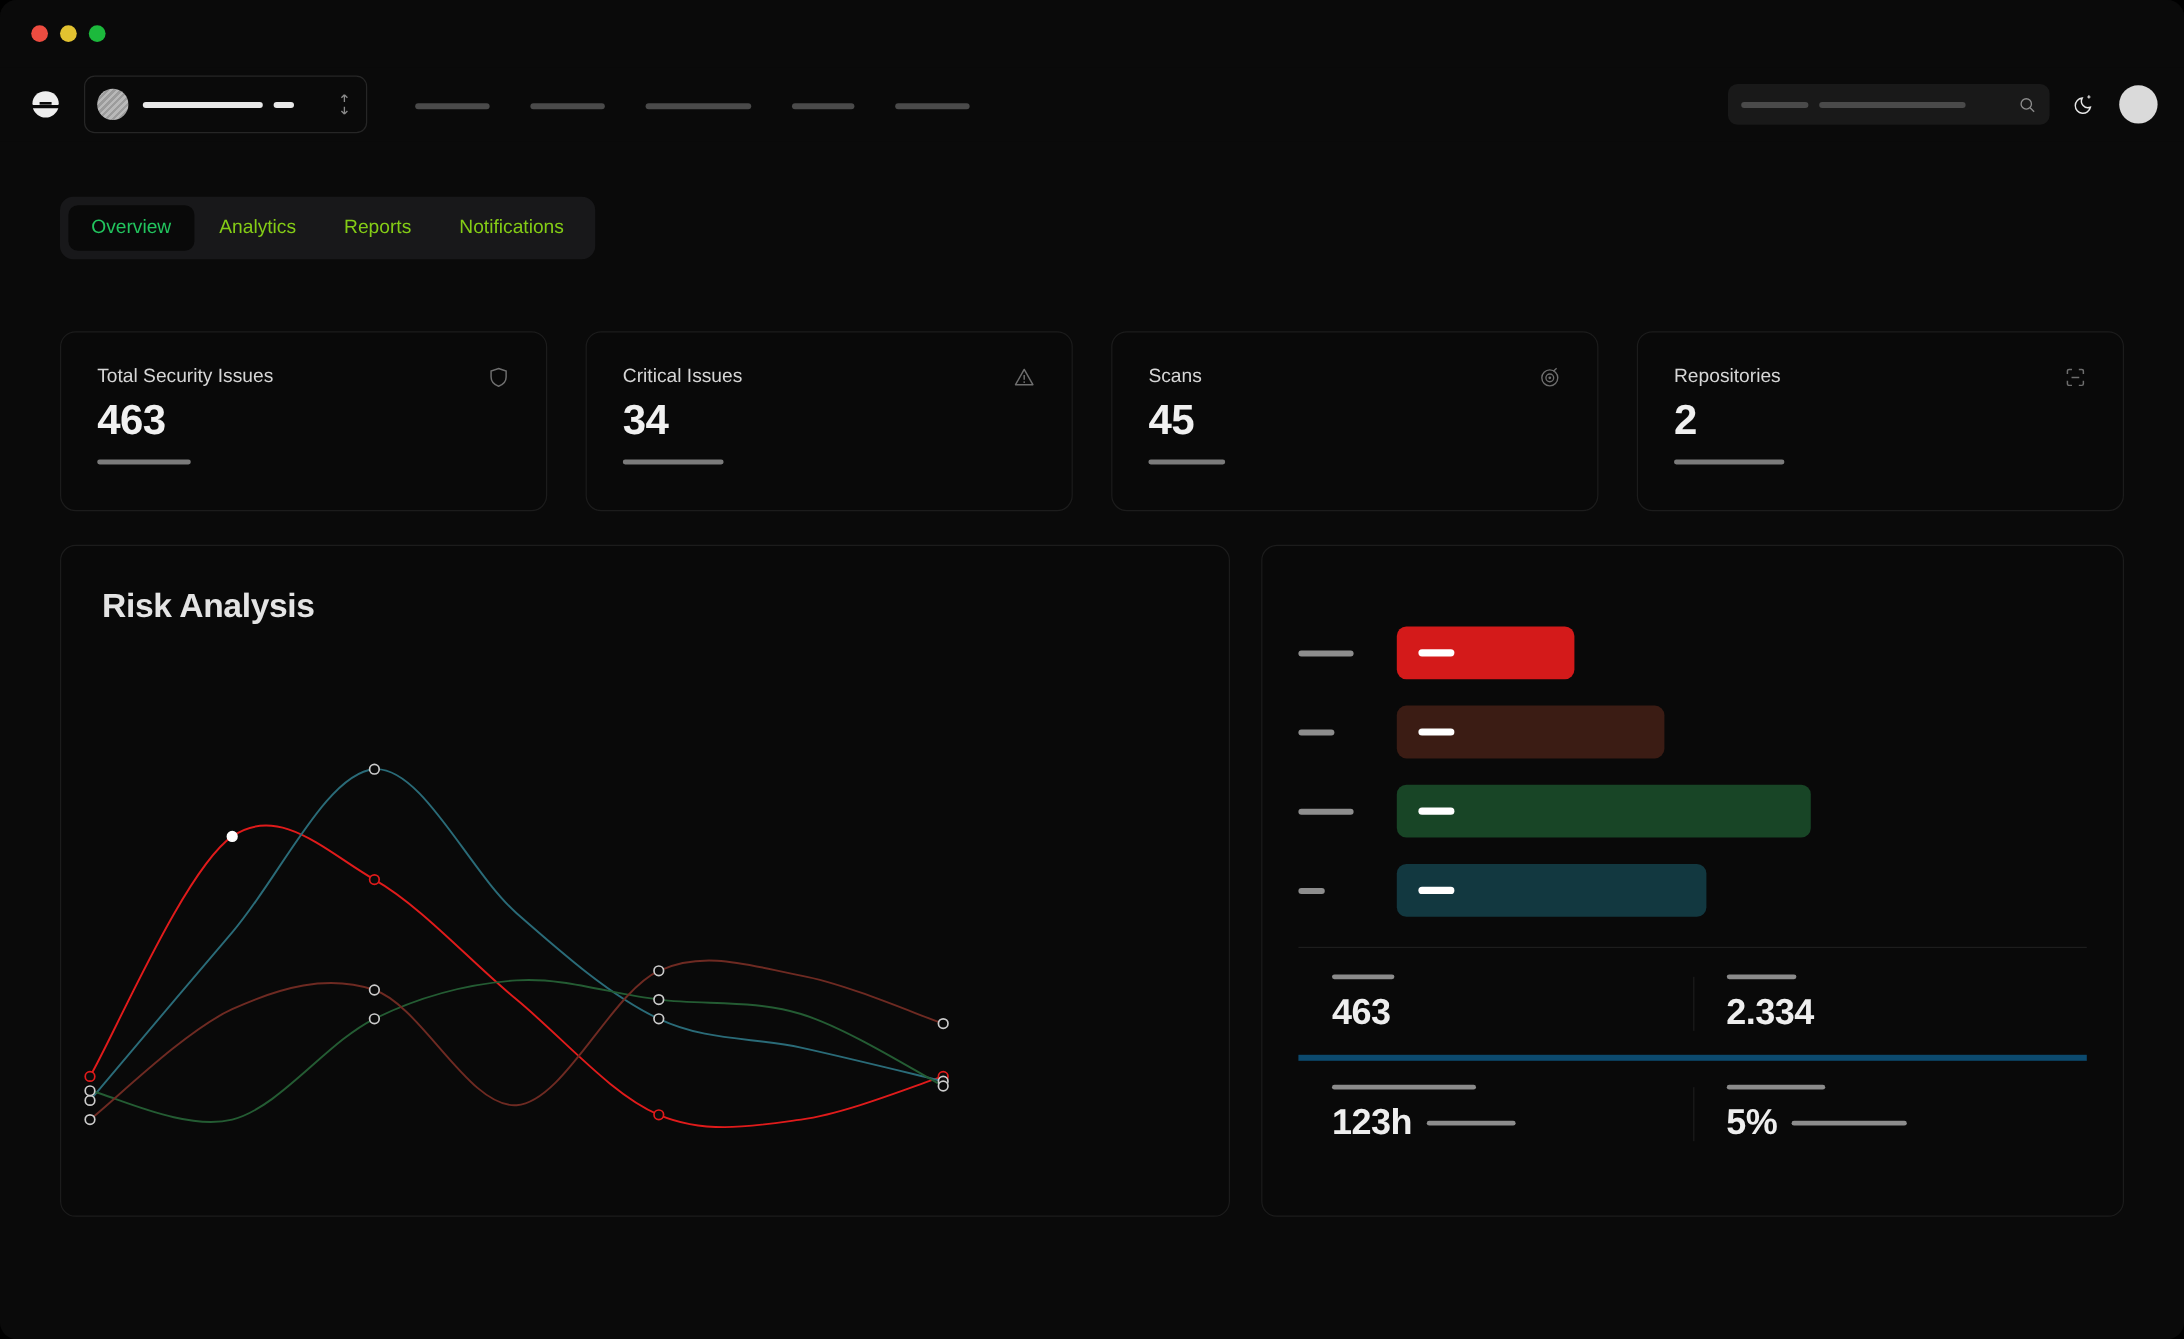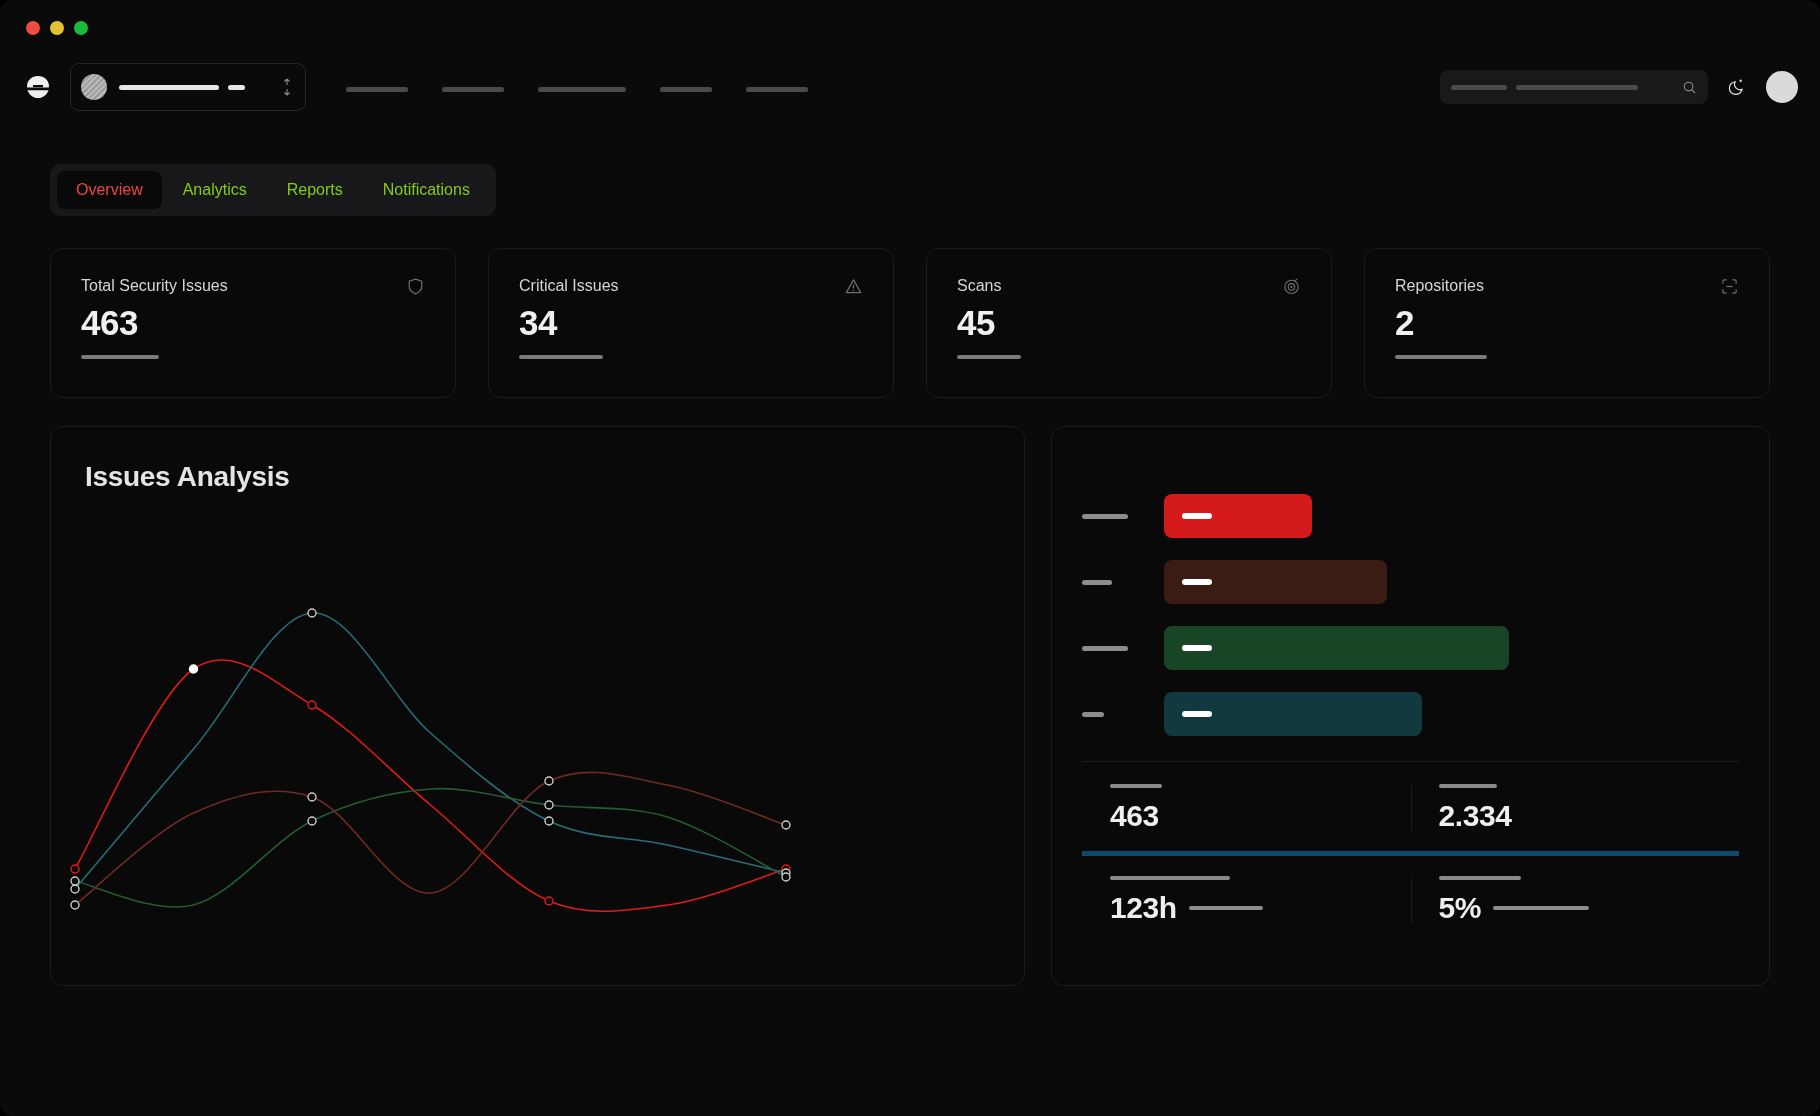--- a/index.html
+++ b/index.html
@@ -97,24 +97,24 @@
     margin-top: 20px;
     display: inline-flex; align-items: center;
     background: #18181a; border-radius: 11px;
     padding: 7px; gap: 2px;
   }
   .tab {
     font-size: 16px; color: #84cc16;
     padding: 10px 19px; border-radius: 8px;
     white-space: nowrap;
   }
-  .tab.active { background: #090909; color: #ef4444; }
-
-  
-  .stats { display: flex; gap: 32px; margin-top: 32px; }
+  .tab.active { background: #090909; color: #22c55e; }
+
+  
+  .stats { display: flex; gap: 32px; margin-top: 60px; }
   .stat-card {
     flex: 1; height: 150px;
     background: #090909;
     border: 1px solid #1c1c1c;
     border-radius: 13px;
     padding: 28px 30px;
     position: relative;
   }
   .stat-top { display: flex; align-items: flex-start; }
   .stat-label { font-size: 16px; color: #d6d6d6; }
@@ -298,21 +298,21 @@
         </div>
         <div class="stat-value">2</div>
         <div class="stat-bar" style="width:92px"></div>
       </div>
     </div>
 
     
     <div class="panels">
 
       <div class="panel panel-trend">
-        <div class="panel-title">Issues Analysis</div>
+        <div class="panel-title">Risk Analysis</div>
         <div class="chart-wrap">
           <svg id="trend-svg" width="975" height="470" viewBox="0 0 975 470">
               <path d="M 24.00 358.00 C 43.75 324.67, 103.00 185.33, 142.50 158.00 C 182.00 130.67, 221.50 171.33, 261.00 194.00 C 300.50 216.67, 340.00 261.33, 379.50 294.00 C 419.00 326.67, 458.50 373.33, 498.00 390.00 C 537.50 406.67, 577.00 399.33, 616.50 394.00 C 656.00 388.67, 715.25 364.00, 735.00 358.00" fill="none" stroke="#e01b1b" stroke-width="1.6"></path>
               <path d="M 24.00 378.00 C 43.75 354.67, 103.00 284.00, 142.50 238.00 C 182.00 192.00, 221.50 104.67, 261.00 102.00 C 300.50 99.33, 340.00 187.33, 379.50 222.00 C 419.00 256.67, 458.50 291.33, 498.00 310.00 C 537.50 328.67, 577.00 325.33, 616.50 334.00 C 656.00 342.67, 715.25 357.33, 735.00 362.00" fill="none" stroke="#2a6b78" stroke-width="1.6"></path>
               <path d="M 24.00 370.00 C 43.75 374.00, 103.00 404.00, 142.50 394.00 C 182.00 384.00, 221.50 329.33, 261.00 310.00 C 300.50 290.67, 340.00 280.67, 379.50 278.00 C 419.00 275.33, 458.50 289.33, 498.00 294.00 C 537.50 298.67, 577.00 294.00, 616.50 306.00 C 656.00 318.00, 715.25 356.00, 735.00 366.00" fill="none" stroke="#245c33" stroke-width="1.6"></path>
               <path d="M 24.00 394.00 C 43.75 378.67, 103.00 320.00, 142.50 302.00 C 182.00 284.00, 221.50 272.67, 261.00 286.00 C 300.50 299.33, 340.00 384.67, 379.50 382.00 C 419.00 379.33, 458.50 288.00, 498.00 270.00 C 537.50 252.00, 577.00 266.67, 616.50 274.00 C 656.00 281.33, 715.25 307.33, 735.00 314.00" fill="none" stroke="#6e2a22" stroke-width="1.6"></path>
               <circle cx="24.00" cy="358.00" r="4" fill="#0a0a0a" stroke="#e01b1b" stroke-width="1.4"></circle>
               <circle cx="142.50" cy="158.00" r="4" fill="#ffffff" stroke="#ffffff" stroke-width="1.4"></circle>
               <circle cx="261.00" cy="194.00" r="4" fill="#0a0a0a" stroke="#e01b1b" stroke-width="1.4"></circle>
               <circle cx="498.00" cy="390.00" r="4" fill="#0a0a0a" stroke="#e01b1b" stroke-width="1.4"></circle>

